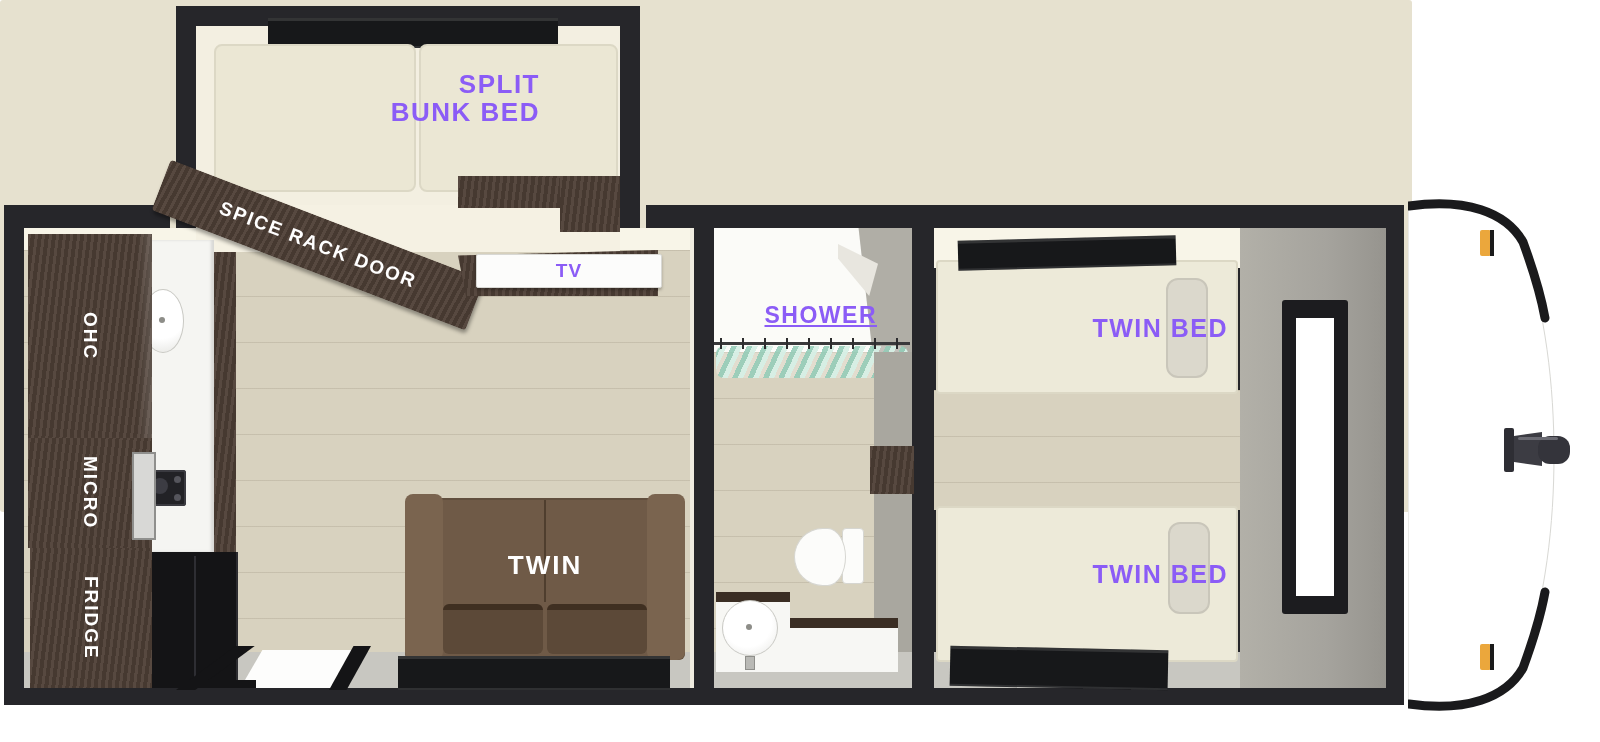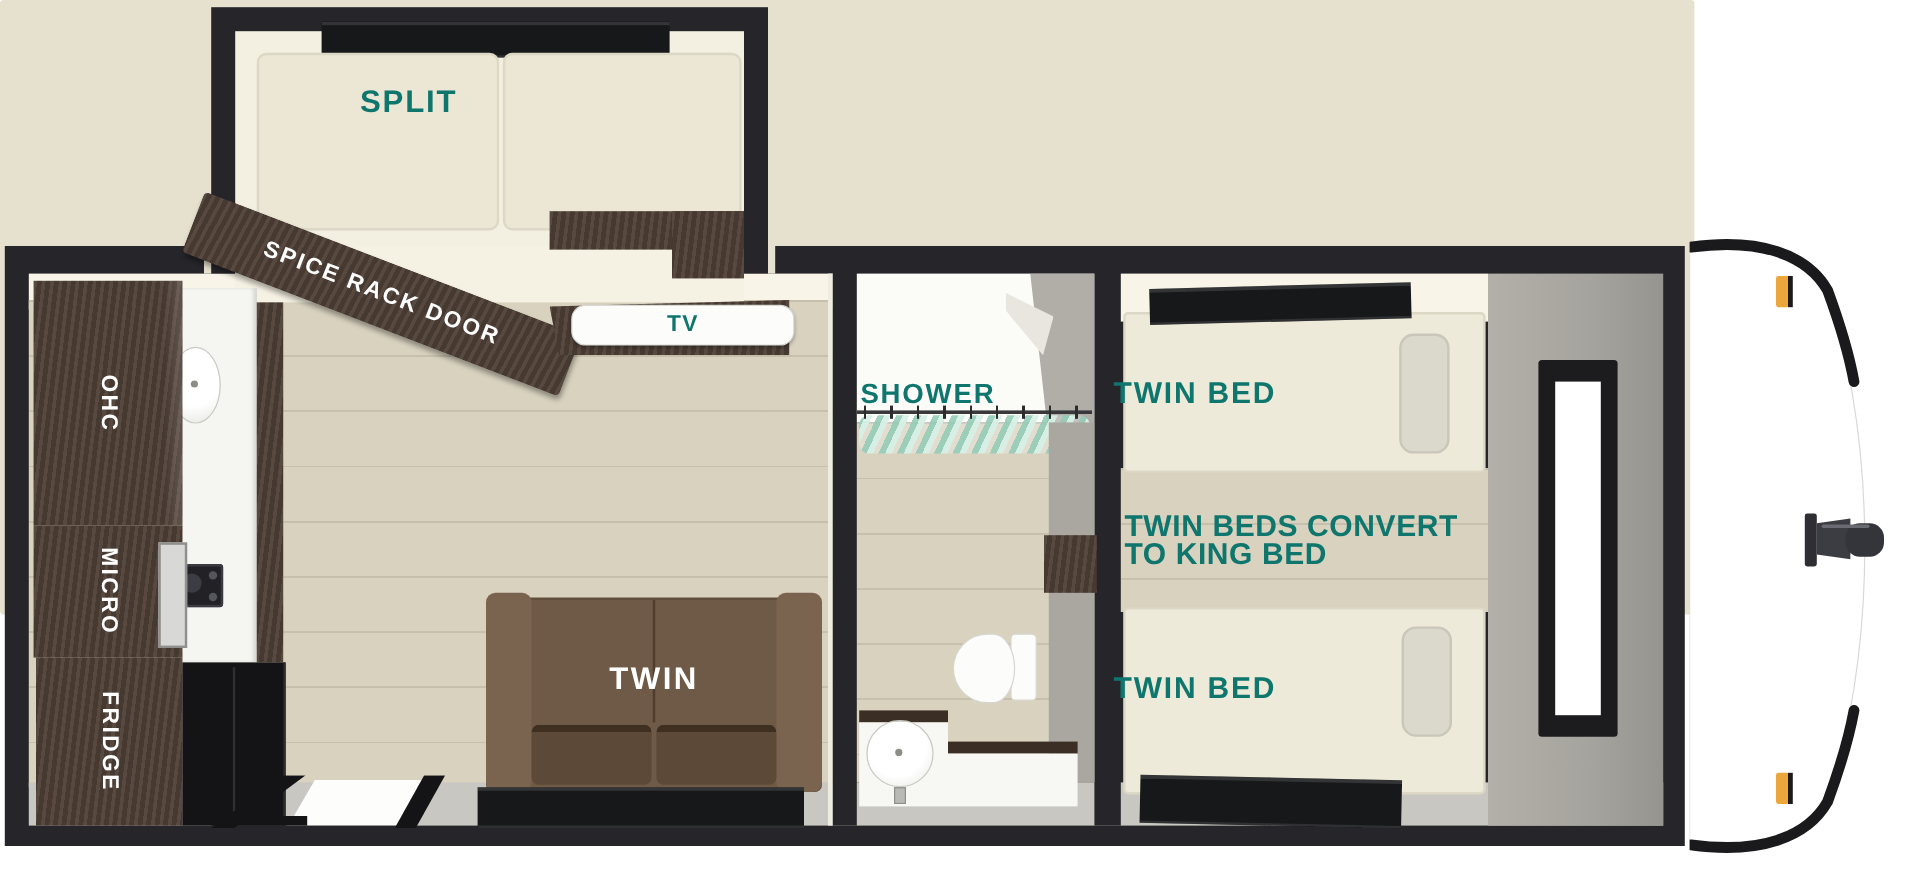--- a/index.html
+++ b/index.html
@@ -1,19 +1,19 @@
 <!DOCTYPE html>
 <html><head>
 <meta charset="utf-8">
 <style>
   html,body{margin:0;padding:0;background:#ffffff;}
   .stage{position:relative;width:1600px;height:742px;background:#ffffff;overflow:hidden;
          font-family:"Liberation Sans",sans-serif;}
   .abs{position:absolute;}
-  .lbl{font-weight:bold;color:#0f766e;letter-spacing:1.5px;text-align:left;}
+  .lbl{font-weight:bold;color:#8b5cf6;letter-spacing:1.5px;text-align:right;}
   .lblw{font-weight:bold;color:#ffffff;letter-spacing:2px;text-align:center;}
   .vtext{writing-mode:vertical-rl;display:flex;align-items:center;justify-content:center;
          font-weight:bold;color:#fff;letter-spacing:2px;font-size:19px;}
   .wood{background-color:#d8d2bf;
         background-image:repeating-linear-gradient(to bottom,rgba(90,80,60,.14) 0 1.5px,transparent 1.5px 46px);}
   .woodDark{background-color:#4e3f36;
         background-image:repeating-linear-gradient(97deg,rgba(255,255,255,.05) 0 3px,rgba(0,0,0,.10) 3px 7px);}
   .blackwin{background:#17181a;box-shadow:inset 0 3px 0 rgba(255,255,255,.12), inset 0 -2px 0 rgba(120,120,125,.25);}
   .mattress{background:#ebe7d4;border:2px solid #dcd8c5;border-radius:8px;box-sizing:border-box;}
   .pillow{background:#dbd8cc;border:2px solid #c9c6ba;border-radius:12px;box-sizing:border-box;}
@@ -33,20 +33,21 @@
 
   <div class="abs" style="left:170px;top:0;width:476px;height:228px;background:#e6e1cf;"></div>
   <div class="abs" style="left:176px;top:6px;width:464px;height:222px;background:#26262a;"></div>
   <div class="abs" style="left:196px;top:26px;width:424px;height:182px;background:#f3efe1;"></div>
   <div class="abs" style="left:196px;top:205px;width:424px;height:47px;background:#f5f1e3;"></div>
   <div class="abs blackwin" style="left:268px;top:18px;width:290px;height:30px;"></div>
   <div class="abs mattress" style="left:214px;top:44px;width:202px;height:148px;"></div>
   <div class="abs mattress" style="left:419px;top:44px;width:199px;height:148px;"></div>
   <div class="abs" style="left:300px;top:70px;width:240px;">
     <div class="lbl" style="font-size:26px;line-height:28px;">SPLIT</div>
+    <div class="lbl" style="font-size:26px;line-height:28px;">BUNK BED</div>
   </div>
   <div class="abs woodDark" style="left:458px;top:176px;width:162px;height:32px;"></div>
   <div class="abs woodDark" style="left:560px;top:176px;width:60px;height:56px;"></div>
 
   <div class="abs woodDark" style="left:150px;top:218px;width:336px;height:54px;transform:rotate(21deg);
               border-radius:4px;box-shadow:2px 3px 4px rgba(0,0,0,.35);display:flex;
               align-items:center;justify-content:center;">
     <span class="lblw" style="font-size:19px;">SPICE RACK DOOR</span>
   </div>
 
@@ -86,21 +87,21 @@
   <div class="abs" style="left:238px;top:650px;width:116px;height:38px;background:#fdfdfc;
               clip-path:polygon(2% 100%,21% 0,98% 0,81% 100%);"></div>
   <div class="abs" style="left:176px;top:646px;width:96px;height:44px;background:#141416;
               clip-path:polygon(0 100%,62% 0,82% 0,20% 100%);"></div>
   <div class="abs" style="left:322px;top:646px;width:70px;height:44px;background:#141416;
               clip-path:polygon(10% 100%,45% 0,70% 0,35% 100%);"></div>
   <div class="abs" style="left:176px;top:680px;width:80px;height:8px;background:#141416;"></div>
 
   <div class="abs woodDark" style="left:458px;top:250px;width:200px;height:46px;clip-path:polygon(0 12%,100% 0,100% 100%,4% 100%);"></div>
   <div class="abs" style="left:476px;top:254px;width:186px;height:34px;background:#fcfcfb;border:1px solid #d8d8d4;
-              border-radius:12px;box-sizing:border-box;display:flex;align-items:center;justify-content:center;
+              border-radius:2px;box-sizing:border-box;display:flex;align-items:center;justify-content:center;
               box-shadow:0 2px 3px rgba(0,0,0,.25);">
     <span class="lbl" style="font-size:19px;letter-spacing:1px;">TV</span>
   </div>
 
   <div class="abs" style="left:405px;top:498px;width:280px;height:162px;background:#6f5a47;border-radius:6px;
               box-shadow:inset 0 0 0 2px rgba(0,0,0,.12);"></div>
   <div class="abs" style="left:405px;top:494px;width:38px;height:166px;background:#7a644f;border-radius:8px;"></div>
   <div class="abs" style="left:647px;top:494px;width:38px;height:166px;background:#7a644f;border-radius:8px;"></div>
   <div class="abs" style="left:544px;top:500px;width:2px;height:102px;background:rgba(40,28,16,.45);"></div>
   <div class="abs" style="left:443px;top:604px;width:100px;height:50px;background:#5c4938;border-radius:6px;
@@ -115,21 +116,21 @@
   <div class="abs" style="left:690px;top:228px;width:4px;height:460px;background:#efece0;"></div>
   <div class="abs" style="left:694px;top:228px;width:20px;height:460px;background:#26262a;"></div>
   <div class="abs" style="left:912px;top:228px;width:22px;height:460px;background:#26262a;"></div>
 
   <div class="abs wood" style="left:714px;top:352px;width:198px;height:300px;"></div>
   <div class="abs" style="left:714px;top:228px;width:198px;height:124px;background:#fbfbf8;"></div>
   <div class="abs" style="left:714px;top:228px;width:198px;height:124px;background:#b0aea6;
               clip-path:polygon(73% 0,100% 0,100% 100%,80% 100%);"></div>
   <div class="abs" style="left:838px;top:244px;width:40px;height:52px;background:#e8e6df;
               clip-path:polygon(0 0,100% 38%,78% 100%,0 28%);"></div>
-  <div class="abs lbl" style="left:717px;top:315px;width:160px;font-size:23px;">
+  <div class="abs lbl" style="left:717px;top:302px;width:160px;font-size:23px;text-decoration:underline;">
     <span>SHOWER</span>
   </div>
   <div class="abs" style="left:716px;top:346px;width:192px;height:32px;border-radius:8px;
               background:repeating-linear-gradient(115deg,rgba(150,205,185,.9) 0 5px,rgba(215,240,230,.95) 5px 10px,rgba(255,255,255,.25) 10px 14px);"></div>
   <div class="abs" style="left:714px;top:342px;width:196px;height:3px;background:#39393b;"></div>
   <div class="abs" style="left:720px;top:338px;width:186px;height:11px;
               background:repeating-linear-gradient(to right,#2c2c2e 0 2px,transparent 2px 22px);"></div>
 
   <div class="abs" style="left:874px;top:352px;width:38px;height:300px;background:#a9a79f;"></div>
   <div class="abs woodDark" style="left:870px;top:446px;width:44px;height:48px;"></div>
@@ -150,24 +151,20 @@
 
   <div class="abs" style="left:934px;top:228px;width:306px;height:40px;background:#f8f5e8;"></div>
   <div class="abs wood" style="left:934px;top:390px;width:306px;height:120px;"></div>
 
   <div class="abs mattress" style="left:936px;top:260px;width:302px;height:134px;border-radius:4px;background:#edead9;"></div>
   <div class="abs pillow" style="left:1166px;top:278px;width:42px;height:100px;"></div>
   <div class="abs lbl" style="left:928px;top:314px;width:300px;font-size:25px;">
     <span>TWIN BED</span>
   </div>
 
-  <div class="abs lbl" style="left:937px;top:428px;width:300px;font-size:25px;line-height:23px;letter-spacing:0.5px;">
-    <div>TWIN BEDS CONVERT</div>
-    <div>TO KING BED</div>
-  </div>
 
   <div class="abs mattress" style="left:936px;top:506px;width:302px;height:156px;border-radius:4px;background:#edead9;"></div>
   <div class="abs pillow" style="left:1168px;top:522px;width:42px;height:92px;"></div>
   <div class="abs lbl" style="left:928px;top:560px;width:300px;font-size:25px;">
     <span>TWIN BED</span>
   </div>
 
   <div class="abs blackwin" style="left:958px;top:238px;width:218px;height:30px;transform:rotate(-1.5deg);"></div>
   <div class="abs blackwin" style="left:950px;top:648px;width:218px;height:40px;transform:rotate(1.2deg);"></div>
 

